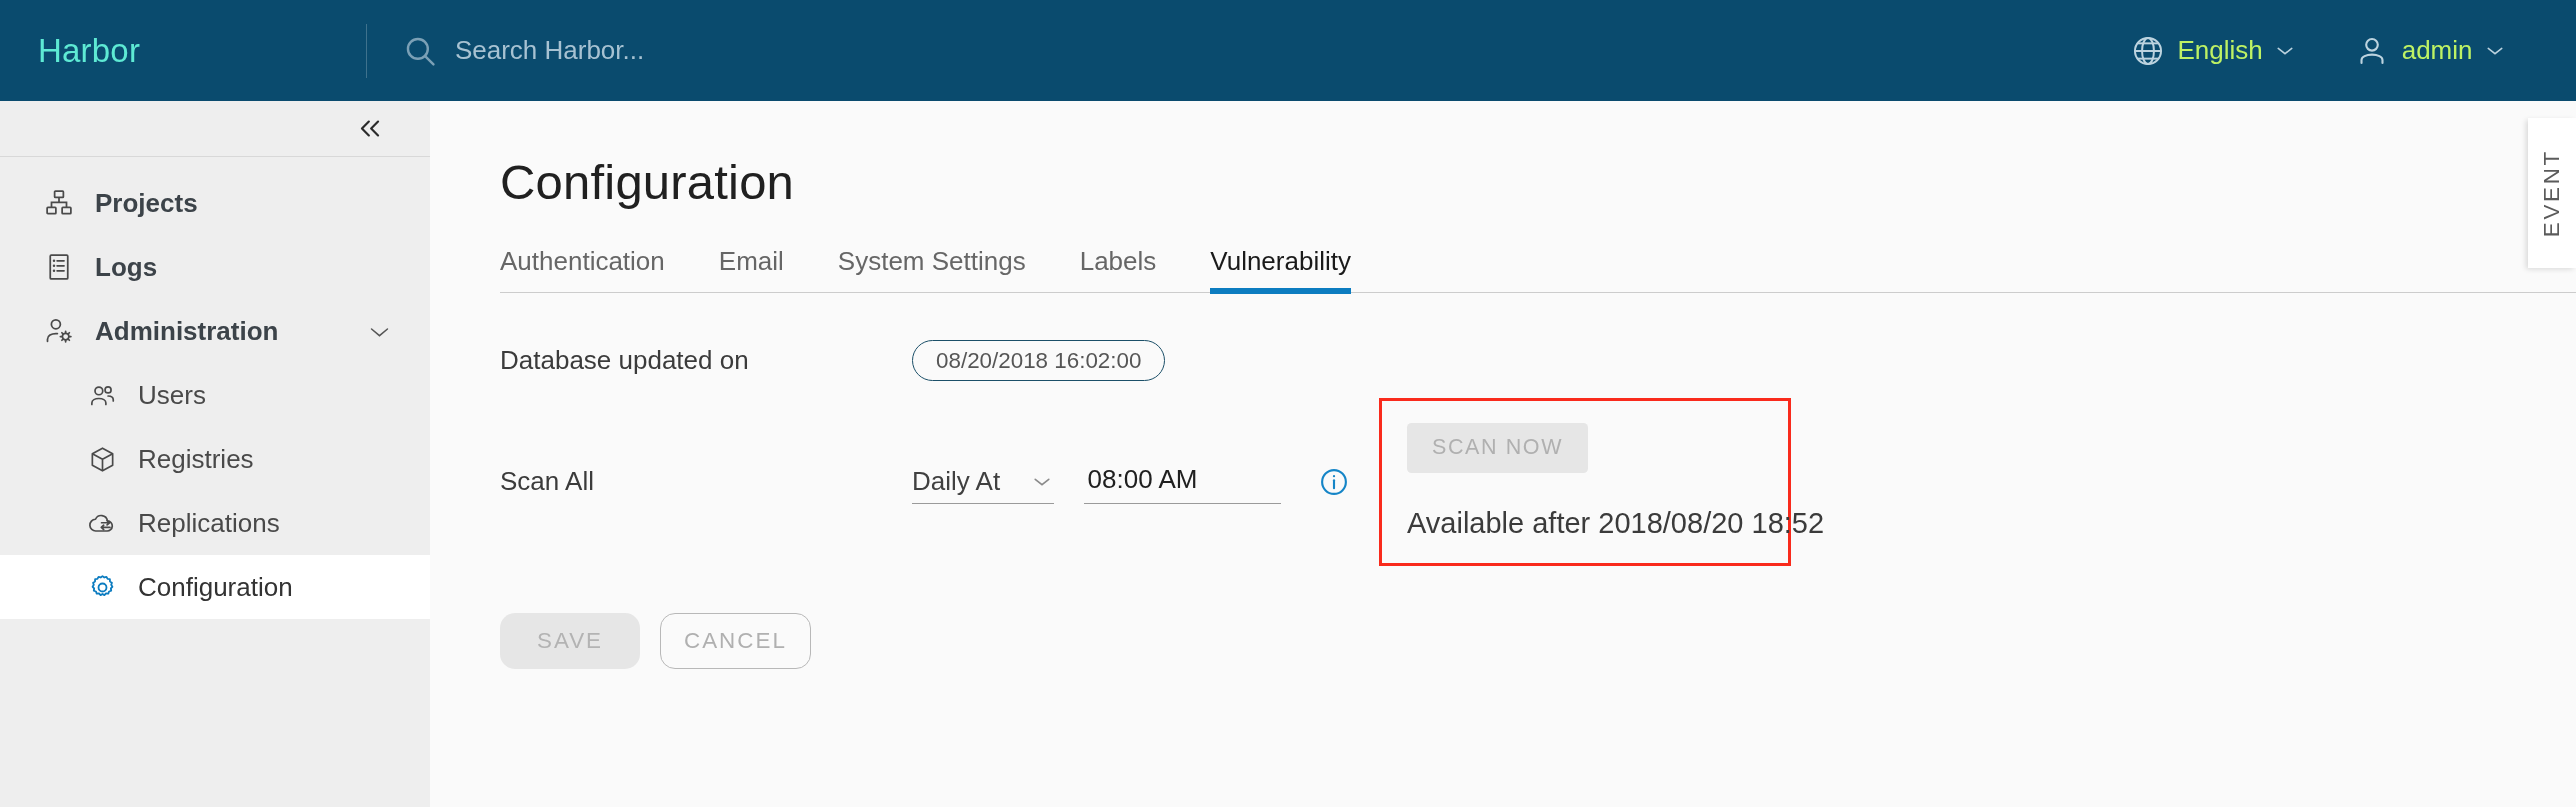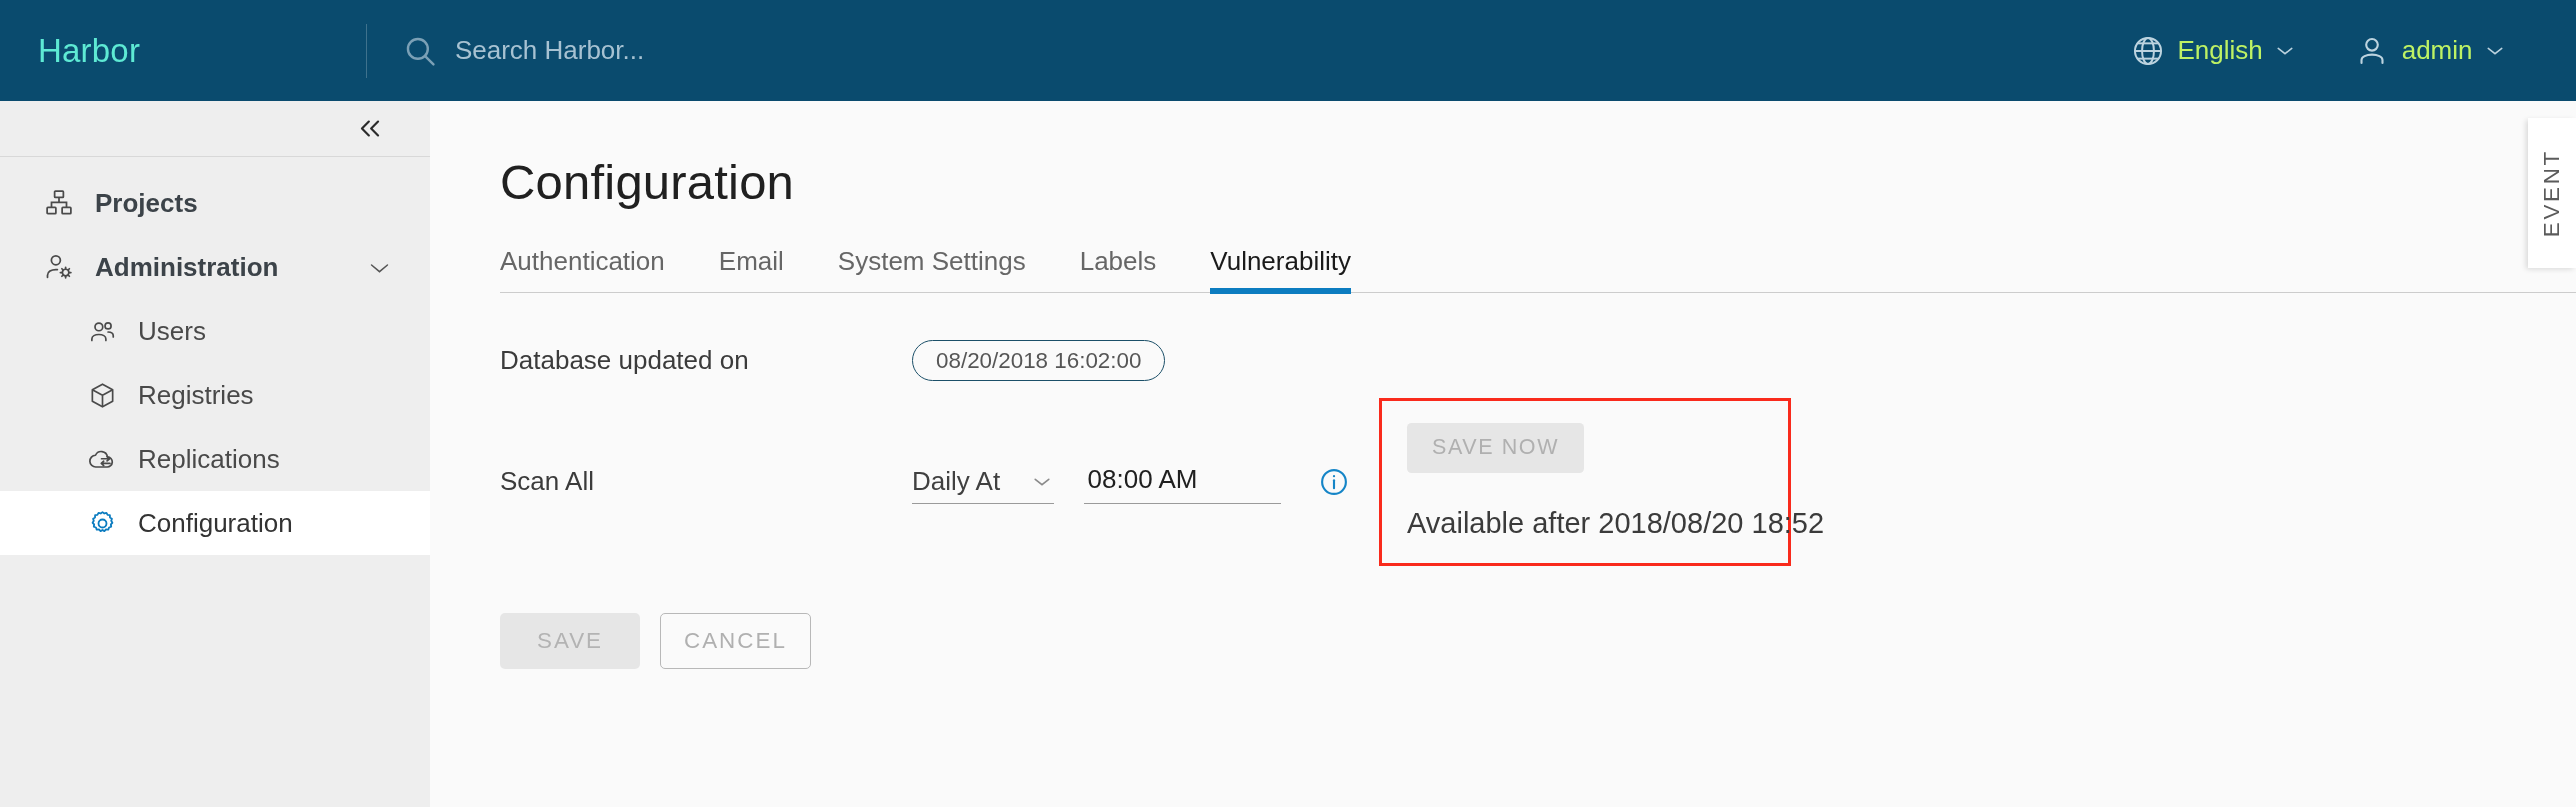--- a/index.html
+++ b/index.html
@@ -153,21 +153,21 @@
     color: #b0b0b0; font-size: 21.5px; letter-spacing: 1.6px;
     font-family: "Liberation Sans", sans-serif; cursor: default;
   }
   .scan-avail { margin-top: 34px; font-size: 29px; color: #3b3b3b; white-space: nowrap; }
 
   .actions { display: flex; gap: 20px; margin-top: 47px; }
   .btn {
     height: 56px; min-width: 140px; padding: 0 23px;
     font-size: 22.4px; letter-spacing: 2px;
     font-family: "Liberation Sans", sans-serif;
-    border-radius: 5px; cursor: default;
+    border-radius: 15px; cursor: default;
   }
   .btn-save { background: #e6e6e6; border: none; color: #b3b3b3; }
   .btn-cancel { background: transparent; border: 1.8px solid #b8b8b8; color: #b0b0b0; }
 
   
   .event-tab {
     position: absolute; top: 17px; right: 0;
     width: 48px; height: 150px;
     background: #ffffff;
     box-shadow: -1.8px 1.8px 5.4px rgba(0,0,0,.14);
@@ -241,20 +241,34 @@
             <svg width="30" height="30" viewBox="0 0 24 24" fill="none" stroke="#4a4a4a" stroke-width="1.4">
               <rect x="8.5" y="2.5" width="7" height="5" rx="0.6"></rect>
               <rect x="2.5" y="15.5" width="7" height="5" rx="0.6"></rect>
               <rect x="14.5" y="15.5" width="7" height="5" rx="0.6"></rect>
               <path d="M12 7.5v4M6 15.5v-4h12v4"></path>
             </svg>
           </span>
           <span class="nav-label">Projects</span>
         </div>
 
+        <div class="nav-item top">
+          <span class="ico">
+            <svg width="30" height="30" viewBox="0 0 24 24" fill="none" stroke="#4a4a4a" stroke-width="1.4">
+              <rect x="5" y="2.5" width="14" height="19" rx="0.8"></rect>
+              <line x1="8" y1="7" x2="8" y2="7" stroke-linecap="round" stroke-width="2"></line>
+              <line x1="8" y1="11" x2="8" y2="11" stroke-linecap="round" stroke-width="2"></line>
+              <line x1="8" y1="15" x2="8" y2="15" stroke-linecap="round" stroke-width="2"></line>
+              <line x1="10.5" y1="7" x2="16" y2="7" stroke-linecap="round"></line>
+              <line x1="10.5" y1="11" x2="16" y2="11" stroke-linecap="round"></line>
+              <line x1="10.5" y1="15" x2="16" y2="15" stroke-linecap="round"></line>
+            </svg>
+          </span>
+          <span class="nav-label">Logs</span>
+        </div>
 
         <div class="nav-item top">
           <span class="ico">
             <svg width="30" height="30" viewBox="0 0 24 24" fill="none" stroke="#4a4a4a" stroke-width="1.4">
               <circle cx="9.5" cy="6.6" r="3.6"></circle>
               <path d="M2.8 20.2v-1.6c0-2.8 3-4.6 6.7-4.6h1.2" stroke-linecap="round"></path>
               <circle cx="17.3" cy="16.4" r="2.6"></circle>
               <path d="M17.3 12.2v1.2M17.3 19.4v1.2M13.1 16.4h1.2M20.3 16.4h1.2M14.3 13.4l.9.9M19.4 18.5l.9.9M20.3 13.4l-.9.9M15.2 18.5l-.9.9" stroke-linecap="round"></path>
             </svg>
           </span>
@@ -343,21 +357,21 @@
 
           <input class="time-input" type="text" value="08:00 AM" style="">
 
           <svg class="info-icon" viewBox="0 0 24 24" fill="none" stroke="#1585c7" stroke-width="1.7">
             <circle cx="12" cy="12" r="9.5"></circle>
             <line x1="12" y1="10.6" x2="12" y2="17" stroke-linecap="round"></line>
             <circle cx="12" cy="7.3" r="0.9" fill="#1585c7" stroke="none"></circle>
           </svg>
 
           <div class="scan-box">
-            <button class="scan-now-btn" disabled="">SAVE NOW</button>
+            <button class="scan-now-btn" disabled="">SCAN NOW</button>
             <div class="scan-avail">Available after 2018/08/20 18:52</div>
           </div>
         </div>
 
         <div class="actions">
           <button class="btn btn-save" disabled="">SAVE</button>
           <button class="btn btn-cancel">CANCEL</button>
         </div>
 
       </div>

